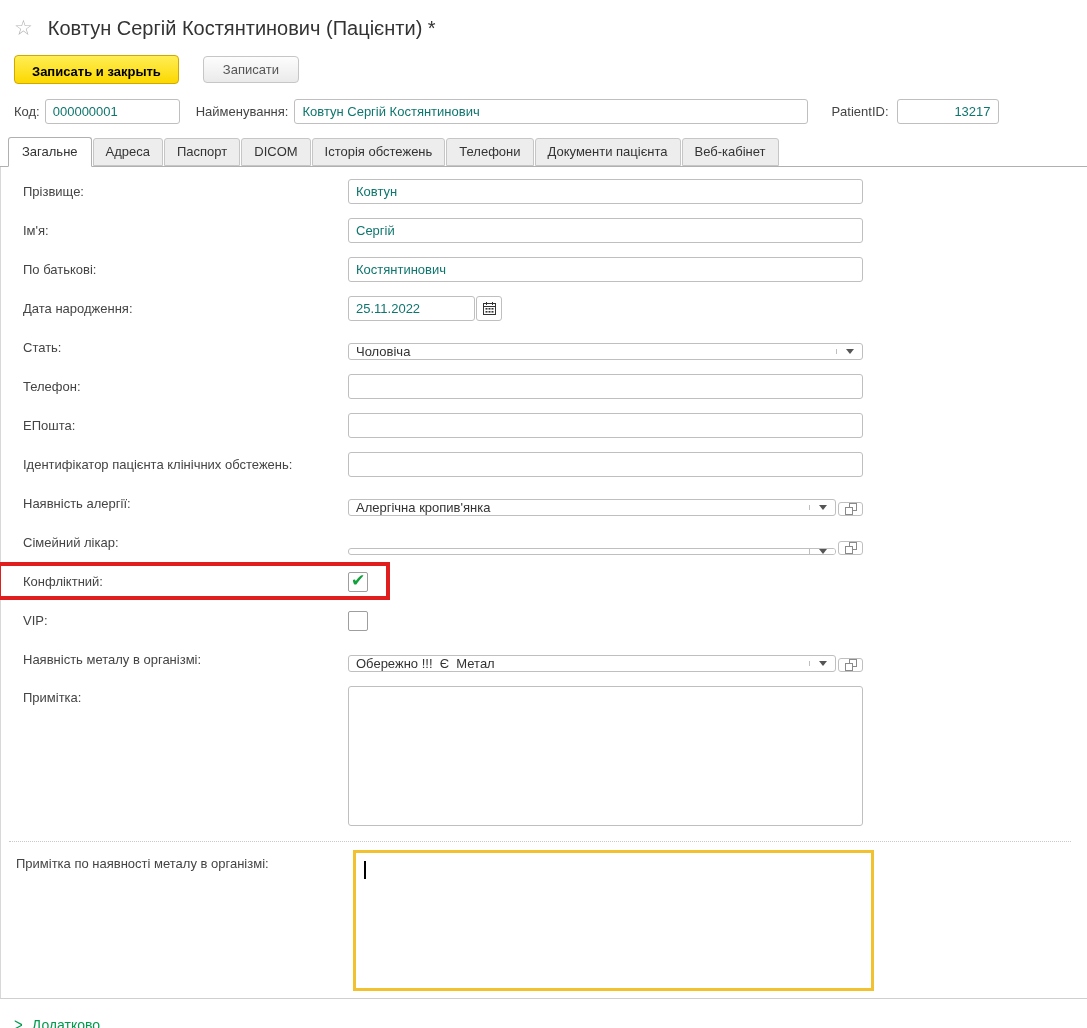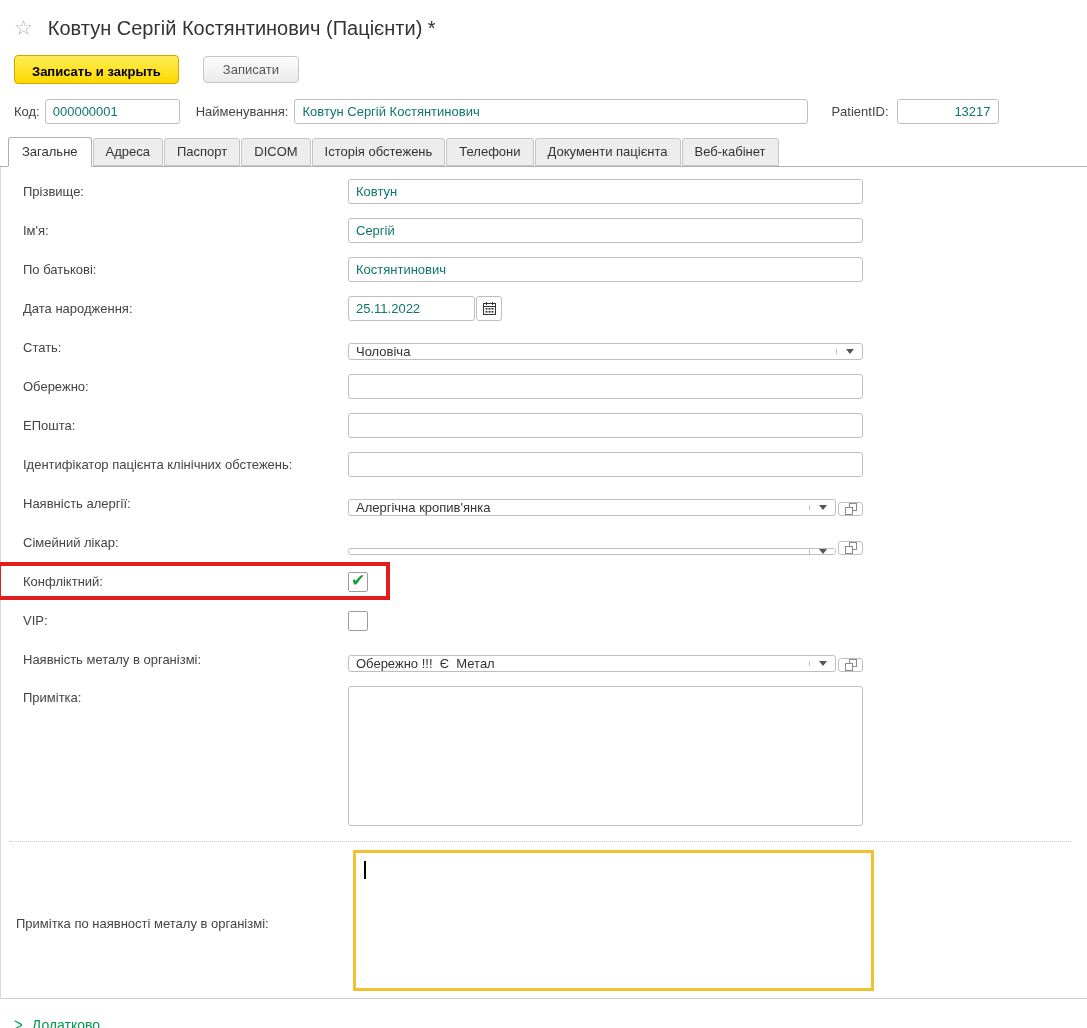--- a/index.html
+++ b/index.html
@@ -99,21 +99,21 @@
   .check-glyph { color: #12a23b; font-size: 17px; font-weight: bold; line-height: 16px; margin-top: -2px; }
 
   
   .red-frame {
     position: absolute; left: -26px; top: -7px; width: 393px; height: 38px;
     border: 4px solid #e01e1e; pointer-events: none; z-index: 5;
   }
 
   .dotted-sep { border-top: 1px dotted #c9c9c9; margin: 0 0 6px -14px; }
 
-  .metal-note-row { display: flex; align-items: center; padding-top: 2px; }
+  .metal-note-row { display: flex; align-items: flex-start; padding-top: 2px; }
   .metal-note-label { width: 337px; flex-shrink: 0; color: #444; margin-left: -7px; padding-top: 6px; }
   .tarea-focused {
     position: relative; width: 521px; height: 141px; border: 3px solid #f1c12f; background: #fff;
   }
   .text-cursor { position: absolute; left: 8px; top: 8px; width: 2px; height: 18px; background: #000; }
 
   
   .more { display: flex; align-items: center; margin: 17px 0 0 14px; cursor: pointer; }
   .chev { color: #009a4d; font-size: 15px; margin-right: 9px; transform: scaleY(1.2); font-weight: 400; }
   .more-label { color: #009a4d; font-size: 14px; }
@@ -199,21 +199,21 @@
       <div class="combo-main">
         <span class="combo-value">Чоловіча</span>
         <div class="arrow-btn">
             <span class="tri"></span>
           </div>
       </div>
     </div>
   </div>
 
   <div class="frow">
-    <span class="flabel">Обережно:</span>
+    <span class="flabel">Телефон:</span>
     <input class="tbox finput" value="" style="">
   </div>
 
   <div class="frow">
     <span class="flabel">ЕПошта:</span>
     <input class="tbox finput" value="" style="">
   </div>
 
   <div class="frow">
     <span class="flabel">Ідентифікатор пацієнта клінічних обстежень:</span>

